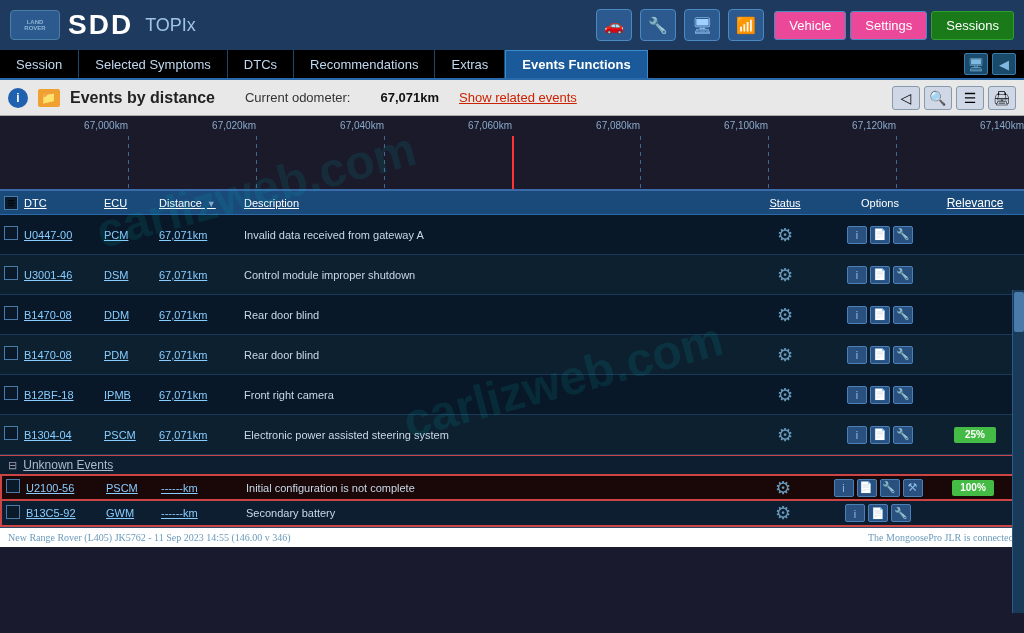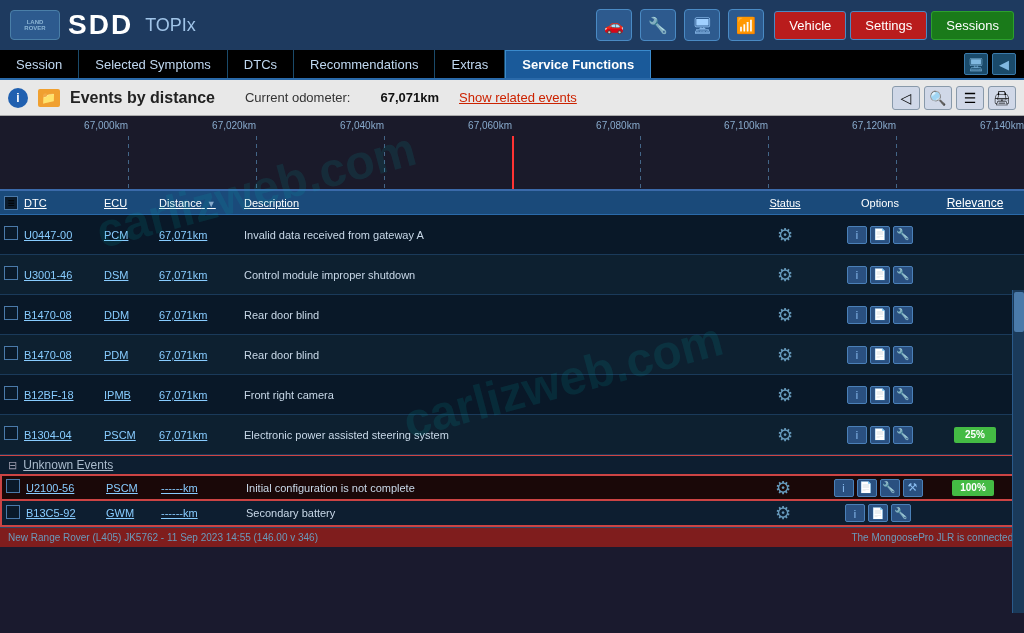--- a/index.html
+++ b/index.html
@@ -70,21 +70,21 @@
       color: #a0d0ff;
       font-size: 16px;
       cursor: pointer;
     }
     .nav-buttons {
       display: flex;
       gap: 4px;
     }
     .nav-btn {
       padding: 6px 14px;
-      background: #b91c1c;
+      background: #ec4899;
       border: 1px solid #4a8ac4;
       border-radius: 3px;
       color: white;
       font-size: 13px;
       cursor: pointer;
     }
     .nav-btn.active {
       background: #1a7a1a;
       border-color: #2da02d;
     }
@@ -315,26 +315,27 @@
       border-right: none;
     }
     .unknown-label {
       font-size: 12px;
       color: #aabbcc;
       text-decoration: underline;
     }
 
     
     .status-bar {
-      background: #7f1d1d;
+      background: #ffffff;
       height: 20px;
       display: flex;
       align-items: center;
       padding: 2px 8px;
       border-top: 1px solid #2a4a6a;
+      font-family: Liberation Serif, serif;
     }
     .status-text {
       font-size: 10px;
       color: #6a9abb;
       flex: 1;
     }
     .status-right {
       font-size: 10px;
       color: #6a9abb;
     }
@@ -412,21 +413,21 @@
     <button class="nav-btn active">Sessions</button>
   </div>
 </div>
 
 <div class="tab-bar">
   <div class="tab">Session</div>
   <div class="tab">Selected Symptoms</div>
   <div class="tab">DTCs</div>
   <div class="tab">Recommendations</div>
   <div class="tab">Extras</div>
-  <div class="tab service-functions">Service Functions</div>
+  <div class="tab service-functions">Events Functions</div>
   <div class="tab-spacer"></div>
   <div class="tab-right-icons">
     <div class="tab-icon-sm">🖥</div>
     <div class="tab-icon-sm">◀</div>
   </div>
 </div>
 
 <div class="events-header">
   <div class="info-icon">i</div>
   <div class="folder-icon">📁</div>

